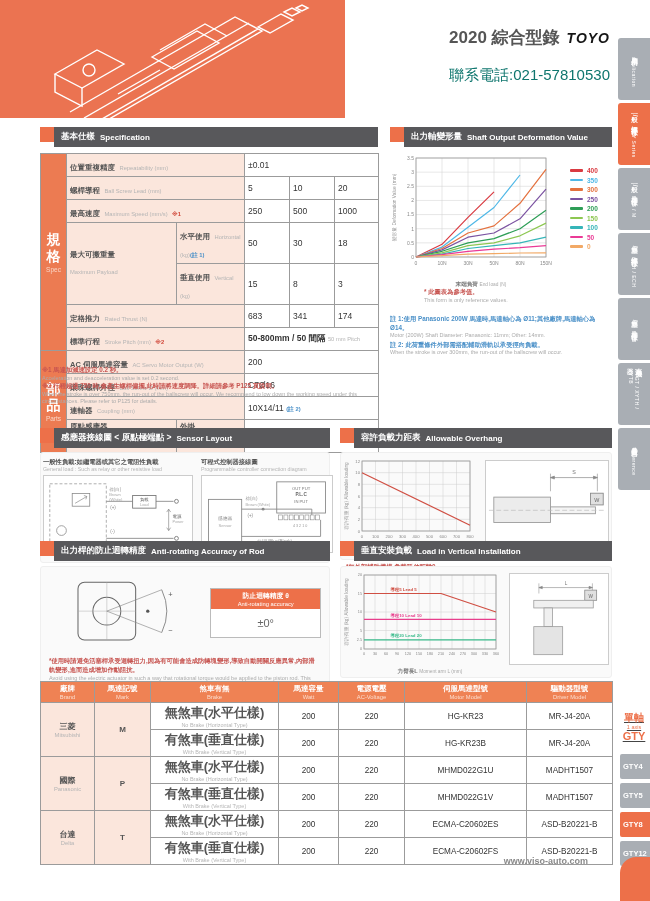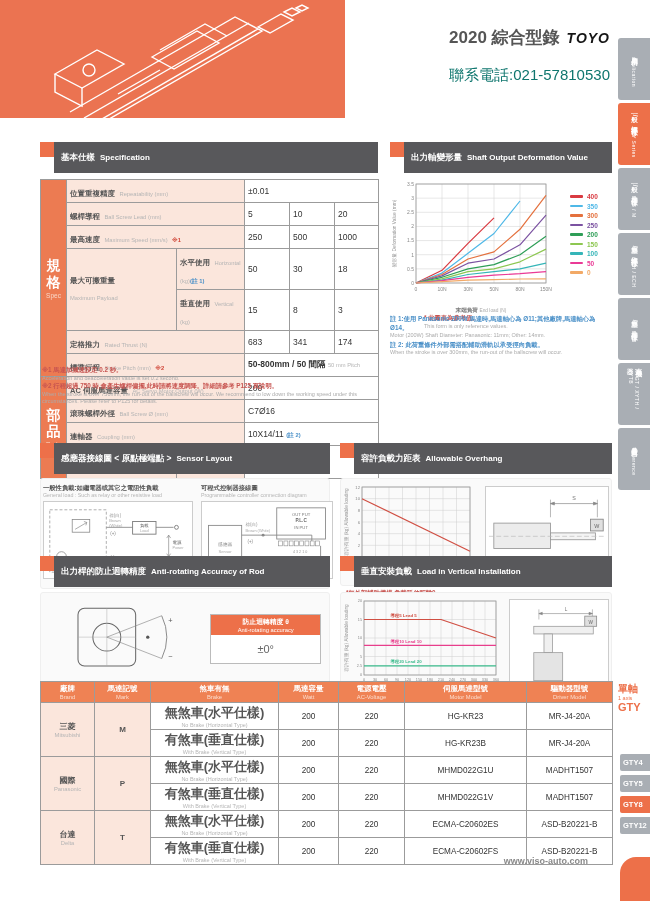--- a/index.html
+++ b/index.html
@@ -11,32 +11,32 @@
   .catalog-txt{font-size:17px;font-weight:bold;color:#555;}
   .logo{font-size:14px;font-weight:900;font-style:italic;color:#151515;letter-spacing:1px;}
   .phone{position:absolute;right:40px;top:66px;font-size:15px;color:#0f766e;}
   
   .side-tabs{position:absolute;right:0;top:38px;width:32px;display:flex;flex-direction:column;gap:3px;}
   .vtab{height:62px;background:#A9AEB4;border-radius:3px 0 0 3px;display:flex;justify-content:center;
         align-items:center;writing-mode:vertical-rl;gap:2px;color:#fff;}
   .vtab.active{background:#ED7049;}
   .vtab .zh{font-size:6.5px;font-weight:bold;letter-spacing:1px;}
   .vtab .en{font-size:5px;letter-spacing:.5px;}
-  .axis-box{position:absolute;right:0;top:683px;width:32px;line-height:1.15;}
+  .axis-box{position:absolute;right:0;top:712px;width:32px;text-align:center;line-height:1.15;text-decoration:underline;}
   .axis-zh{font-size:10px;font-weight:bold;color:#ED7049;display:block;}
   .axis-en{font-size:5.5px;color:#ED7049;display:block;}
   .axis-model{font-size:11px;font-weight:bold;color:#ED7049;display:block;}
   .model-tabs{position:absolute;right:0;top:754px;width:30px;}
-  .mtab{height:17px;margin-bottom:4px;background:#A9AEB4;color:#fff;font-size:7.5px;font-weight:bold;
+  .mtab{height:25px;margin-bottom:4px;background:#A9AEB4;color:#fff;font-size:7.5px;font-weight:bold;
         display:flex;align-items:center;padding-left:3px;border-radius:2px 0 0 2px;}
   .mtab.active{background:#ED7049;}
   .corner{position:absolute;right:0;bottom:0;width:30px;height:44px;background:#ED7049;border-radius:16px 0 0 0;}
   
   .section{position:absolute;}
-  .sec-head{display:flex;height:31px;margin-top:15px;}
+  .sec-head{display:flex;height:20px;}
   .sec-sq{width:14px;height:15px;background:#ED7049;flex:none;}
   .sec-bar{flex:1;background:#58585B;color:#fff;display:flex;align-items:center;padding-left:7px;gap:5px;}
   .sec-zh{font-size:8.5px;font-weight:bold;}
   .sec-en{font-size:8px;font-weight:bold;}
   .panel{background:#FAFAFA;border:1px solid #efefef;border-radius:3px;}
   
   table{border-collapse:collapse;}
   .spec{width:338px;margin-top:6px;table-layout:fixed;}
   .spec td{border:1px solid #9b9b9b;padding:2px 3px;height:17px;}
   td.sidecell{background:#EC7B52;text-align:center;vertical-align:middle;padding:12px 0;}

